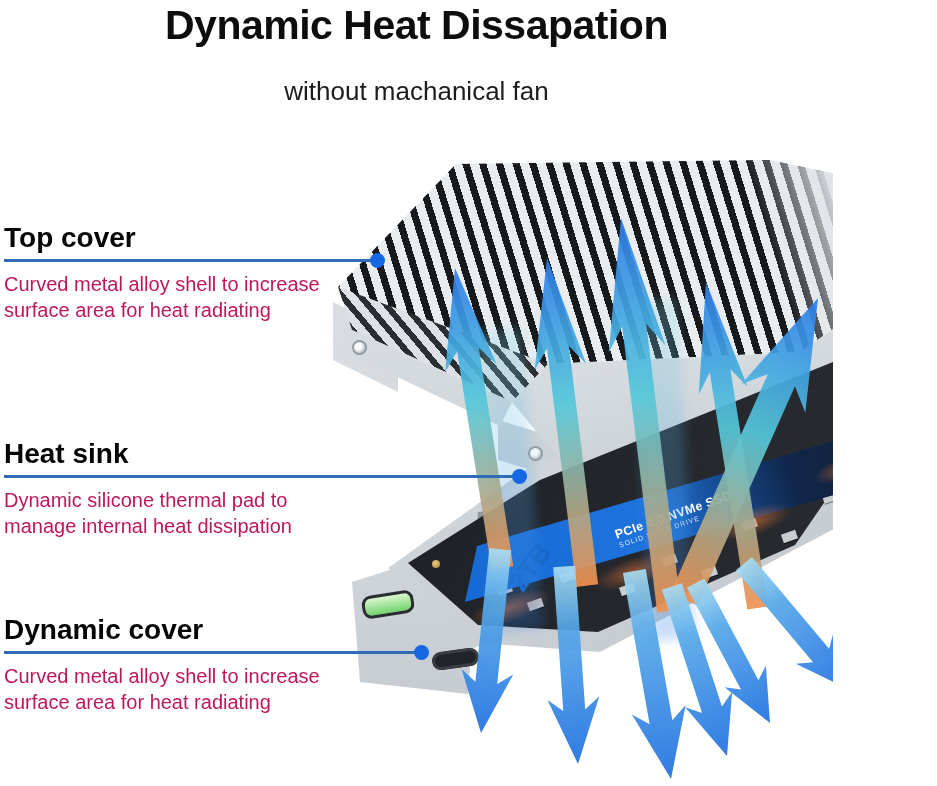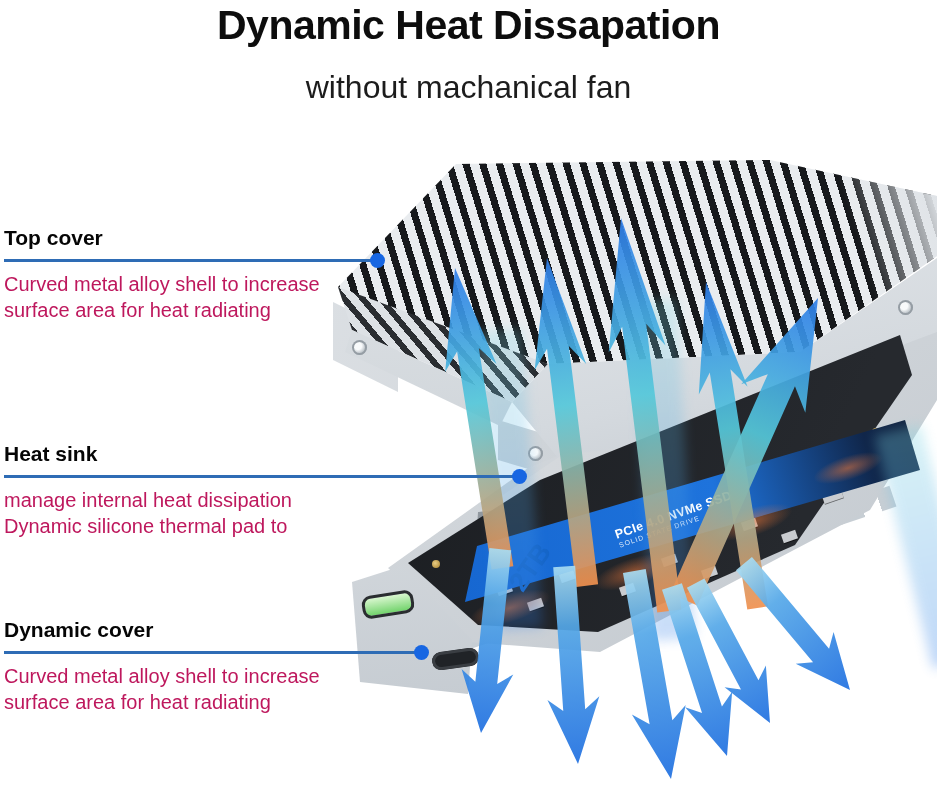--- a/index.html
+++ b/index.html
@@ -1,26 +1,26 @@
 <!DOCTYPE html>
 <html><head>
 <meta charset="utf-8">
 <style>
   html,body{margin:0;padding:0;background:#fff;}
-  .canvas{position:relative;width:937px;height:786px;background:#ffffff;overflow:hidden;
+  .canvas{position:relative;width:833px;height:786px;background:#ffffff;overflow:hidden;
           font-family:"Liberation Sans",sans-serif;color:#111;}
 
   
   .hdr{position:absolute;left:0;top:0;width:100%;text-align:center;z-index:9;}
   .hdr h1{margin:2px 0 0 0;font-size:41px;font-weight:700;letter-spacing:-0.5px;color:#0d0d0d;}
-  .hdr .sub{margin-top:20px;font-size:32px;font-weight:400;color:#1c1c1c;}
+  .hdr .sub{margin-top:27px;font-size:26px;font-weight:400;color:#1c1c1c;}
 
   
   .callout{position:absolute;left:4px;z-index:9;}
-  .callout h2{margin:0;font-size:21px;font-weight:700;color:#050505;line-height:32px;}
+  .callout h2{margin:0;font-size:28px;font-weight:700;color:#050505;line-height:32px;}
   .leader{position:relative;height:3px;background:#2e6cb5;margin-top:5px;}
   .leader .dot{position:absolute;right:-3px;top:-6px;width:15px;height:15px;border-radius:50%;
                background:#1766e2;}
   .callout p{margin:9px 0 0 0;font-size:20px;line-height:26px;color:#be185d;}
   .callout p span{display:block;}
   .c1{top:222px}.c1 .leader{width:378px}
   .c2{top:438px}.c2 .leader{width:520px}
   .c3{top:614px}.c3 .leader{width:422px}
 
   
@@ -113,22 +113,22 @@
       <span>surface area for heat radiating</span>
     </p>
   </section>
 
   <section class="callout c2">
     <h2>Heat sink</h2>
     <div class="leader">
       <span class="dot"></span>
     </div>
     <p>
+      <span>Dynamic silicone thermal pad to</span>
       <span>manage internal heat dissipation</span>
-      <span>Dynamic silicone thermal pad to</span>
     </p>
   </section>
 
   <section class="callout c3">
     <h2>Dynamic cover</h2>
     <div class="leader">
       <span class="dot"></span>
     </div>
     <p>
       <span>Curved metal alloy shell to increase</span>

